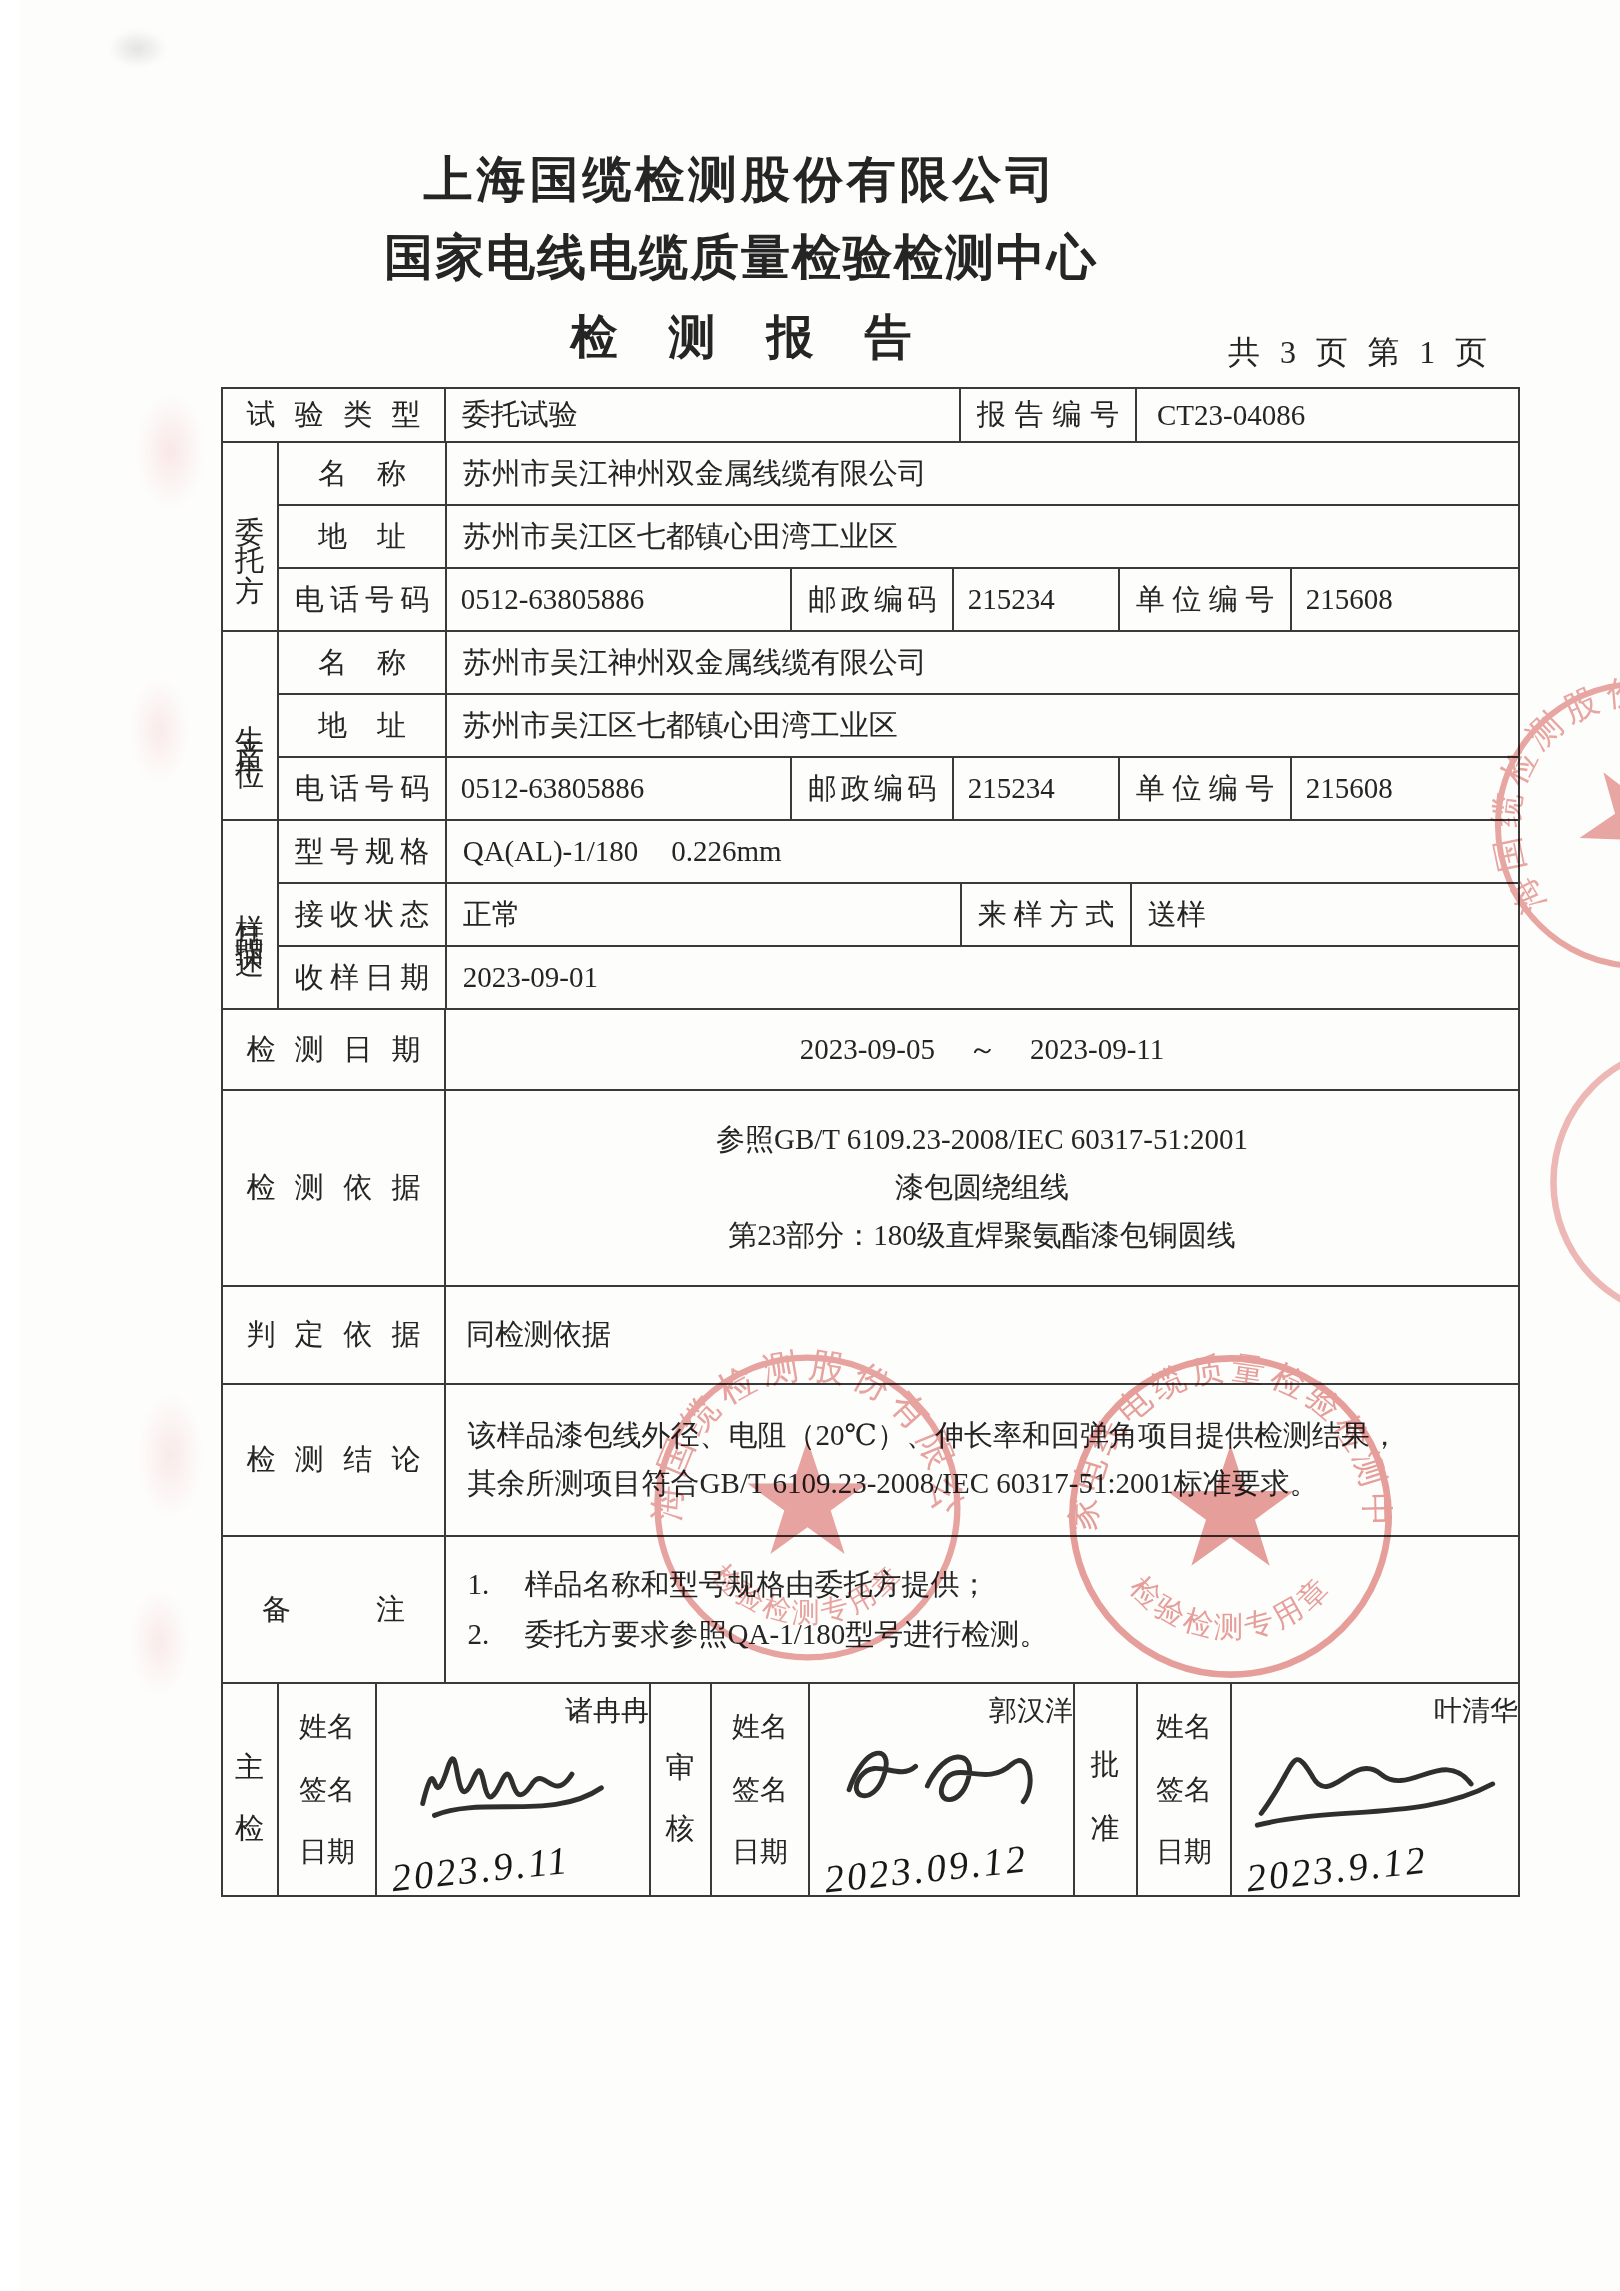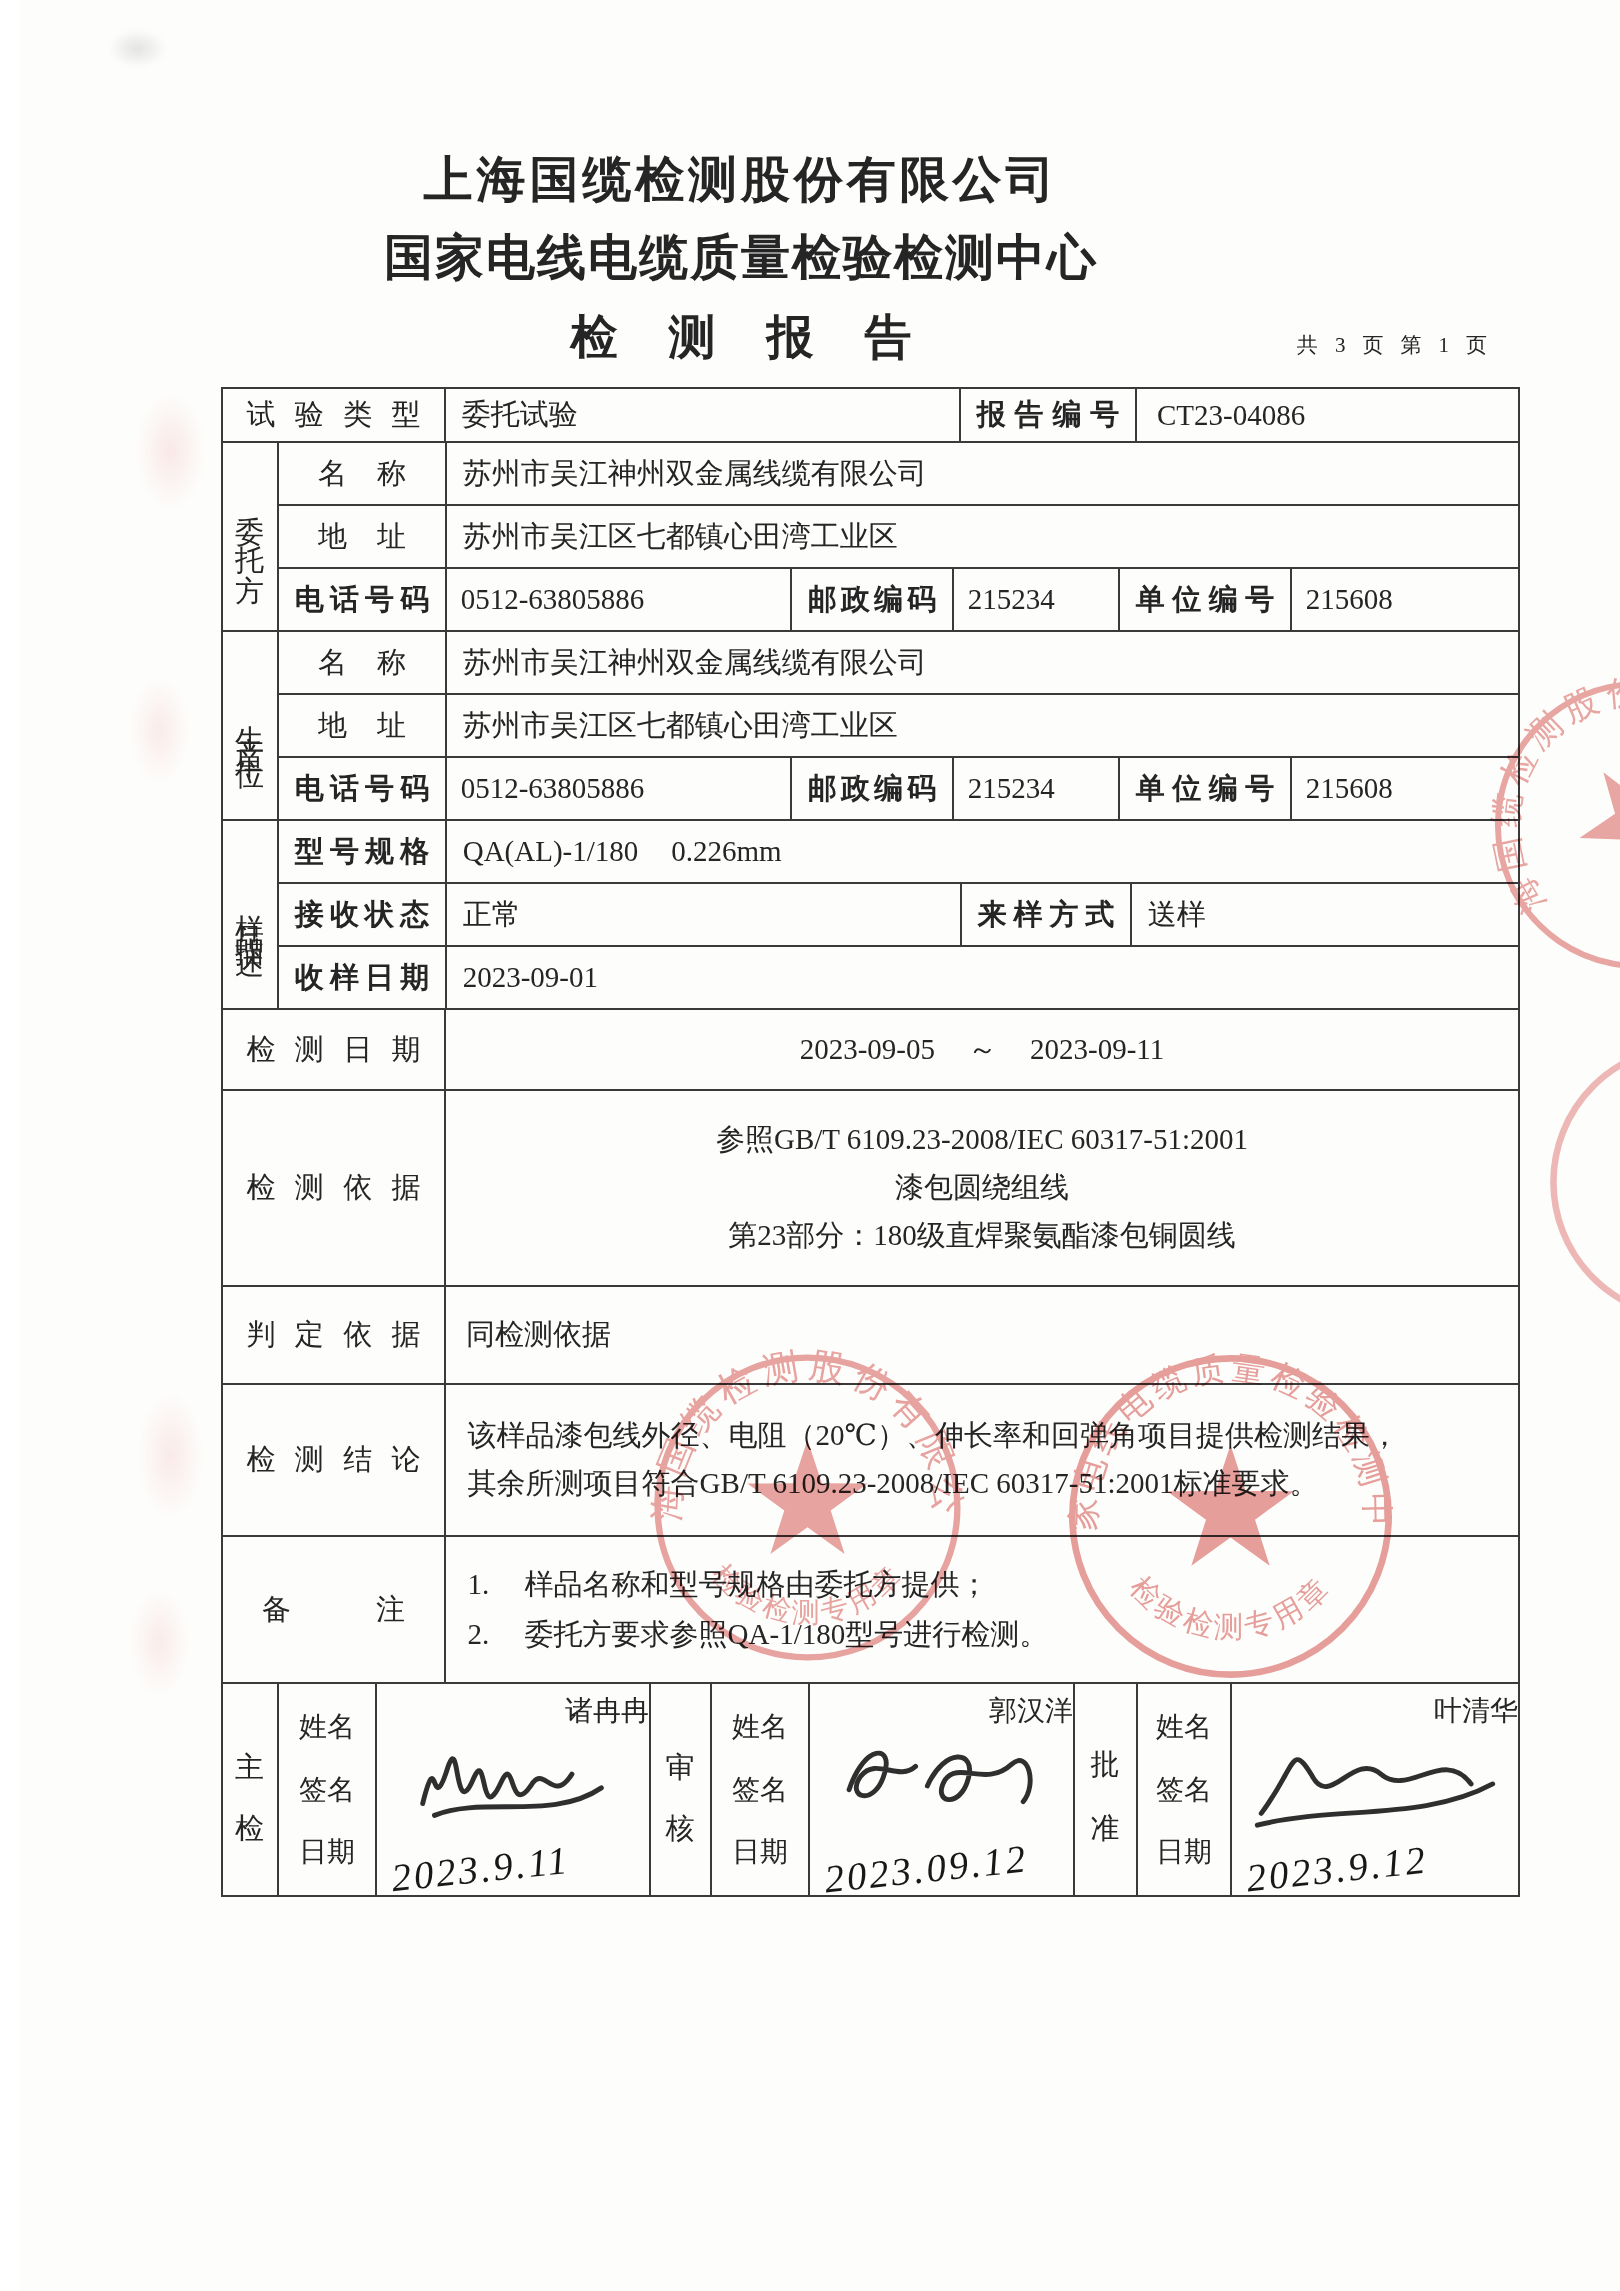--- a/index.html
+++ b/index.html
@@ -5,21 +5,21 @@
   * { box-sizing: border-box; margin: 0; padding: 0; }
   html,body { width:1620px; height:2292px; background:#ffffff; }
   body { font-family:"Liberation Serif","DejaVu Serif",serif; color:#252525; }
   .page { position:relative; width:1620px; height:2292px; background:#fdfdfb; overflow:hidden;margin-left:20px; }
 
   
   .title-block { position:absolute; left:84px; top:147px; width:1274px; text-align:center; }
   .title-line1 { font-size:49px; font-weight:600; letter-spacing:3.9px; }
   .title-line2 { font-size:49px; font-weight:600; letter-spacing:2px; margin-top:11.8px; }
   .title-line3 { font-size:47px; font-weight:600; letter-spacing:51px; text-indent:51px; margin-top:15.7px; }
-  .page-info { position:absolute; top:331px; right:147px; font-size:21px; letter-spacing:5.9px; }
+  .page-info { position:absolute; top:331px; right:147px; font-size:32px; letter-spacing:5.9px; }
 
   
   .tbl { position:absolute; left:201px; top:387px; width:1299px; border:2px solid #3a3a3a; font-size:29px; }
   .trow { display:flex; width:100%; border-bottom:2px solid #3a3a3a; }
   .trow.bmaj { border-bottom-width:2.9px; }
   .trow:last-child { border-bottom:none; }
   .h65 { height:54px; } .h95 { height:81px; } .h195 { height:189px; }
   .h200 { height:196px; } .h100 { height:98px; } .h155 { height:152px; }
   .h150 { height:147px; } .h215 { height:211px; }
   .cell { display:flex; align-items:center; overflow:hidden; position:relative; }
@@ -27,21 +27,21 @@
   .col { display:flex; flex-direction:column; flex:1; min-width:0; }
   .irow { display:flex; width:100%; flex:1; }
   .ibb { border-bottom:2px solid #3a3a3a; }
   .flex1 { flex:1; min-width:0; }
   .w57{width:56px;} .w100{width:98px;} .w165{width:162px;} .w171{width:168px;}
   .w173{width:170px;} .w175{width:172px;} .w180{width:176px;} .w190{width:166px;}
   .w228{width:223px;} .w270{width:265px;} .w280{width:274px;} .w352{width:345px;}
   .w525{width:515px;} .w62{width:61px;} .w64{width:63px;} .w96{width:94px;}
   .pl14{padding-left:13.7px;} .pl16{padding-left:15.7px;} .pl20{padding-left:20px;}
   .jl { display:block; width:100%; text-align:justify; text-align-last:justify; }
-  .pad-sm { padding:0 15.7px;font-weight:bold; } .pad-md { padding:0 23.5px; } .pad-lg { padding:0 39px; }
+  .pad-sm { padding:0 15.7px; } .pad-md { padding:0 23.5px; } .pad-lg { padding:0 39px; }
   .center { justify-content:center; text-align:center; }
   .vcell { justify-content:center; }
   .vlabel { writing-mode:vertical-lr; text-orientation:upright; }
   .ls10 { letter-spacing:11.8px; } .ls26 { letter-spacing:29px; } .ls60 { letter-spacing:63px; }
   .gap { display:inline-block; width:33px; }
   .sep { display:inline-block; margin:0 33px; }
   .multiline { display:block; width:100%; line-height:1.65; }
   .multiline.ctr { text-align:center; }
   .multiline.lft { padding:0 21.6px; }
   .remark-line { display:flex; line-height:1.7; }

